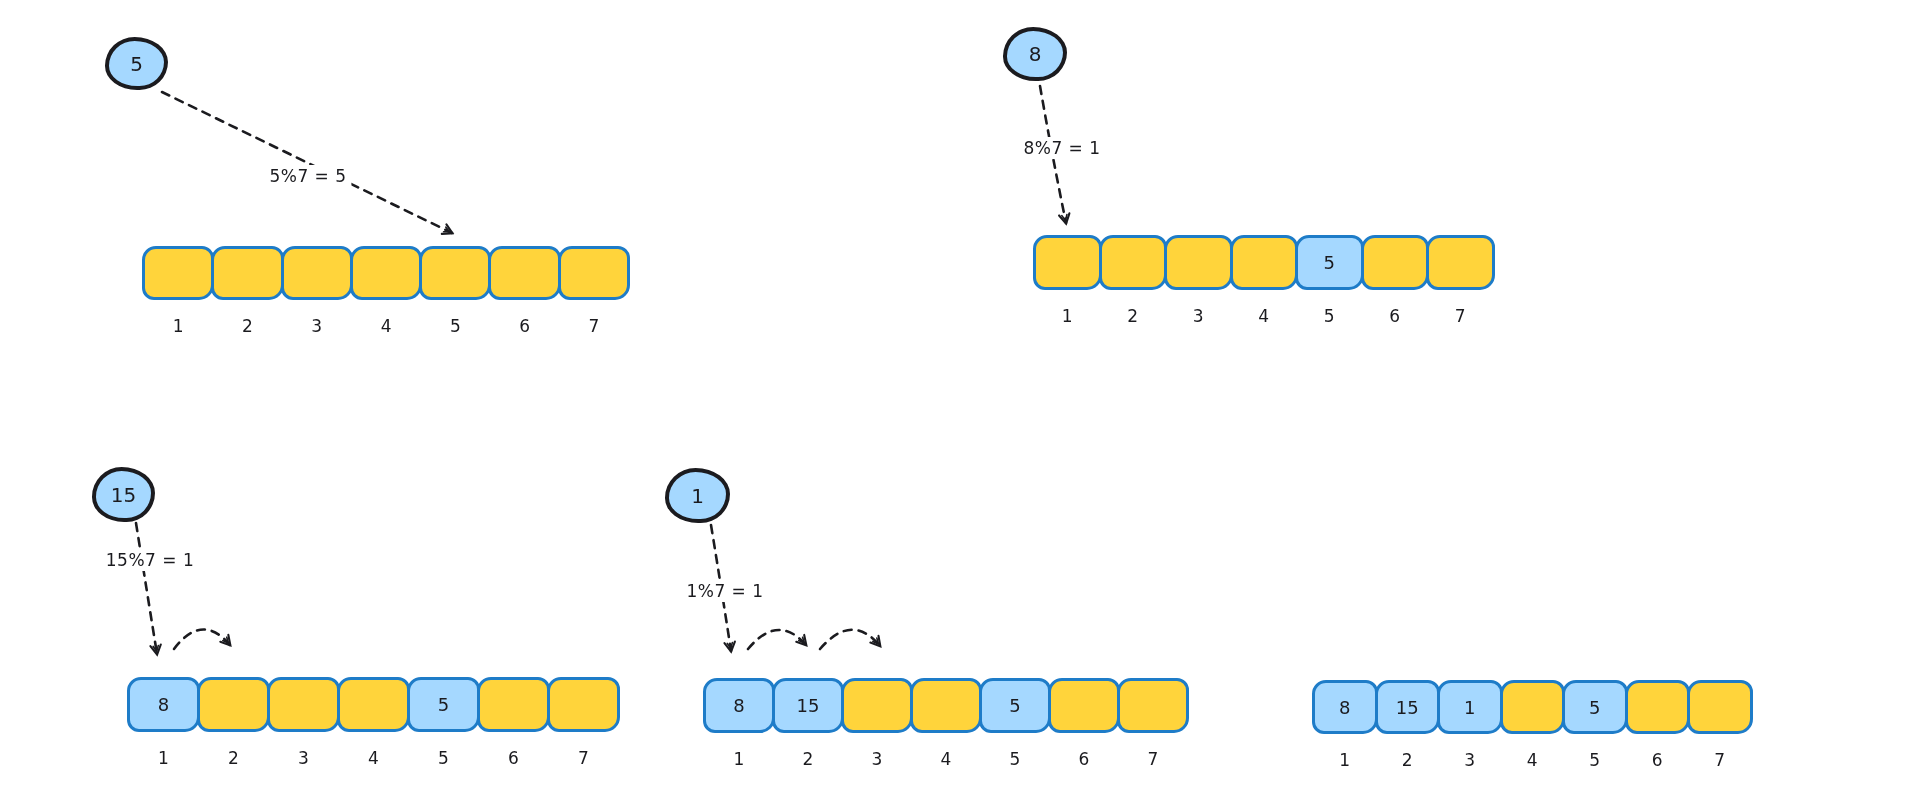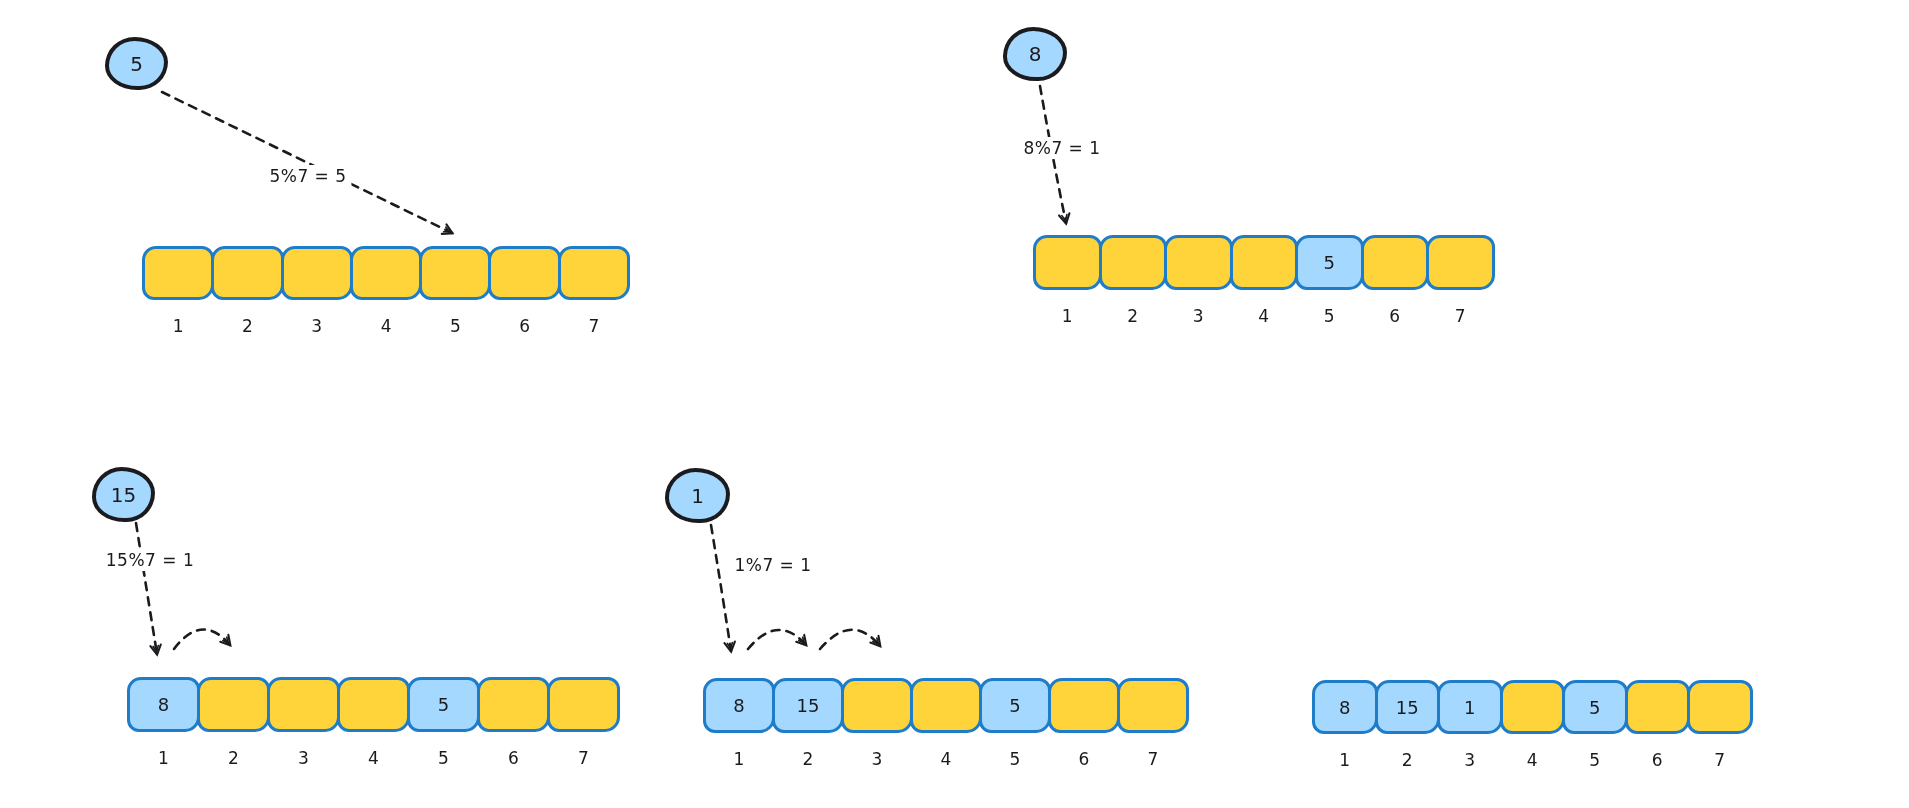--- a/index.html
+++ b/index.html
@@ -178,21 +178,21 @@
         <div class="index">5</div>
         <div class="index">6</div>
         <div class="index">7</div>
       </div>
     </div>
   </div>
 
   
   <div class="group">
     <div class="value-bubble" style="left:665px; top:468px; width:65px; height:55px;">1</div>
-    <div class="formula" style="left:725px; top:565px;margin-left:48px;">1%7 = 1</div>
+    <div class="formula" style="left:725px; top:591px;">1%7 = 1</div>
     <div class="array" style="left:703px; top:678px; --cw:72px; --ch:55px;">
       <div class="cells">
         <div class="cell filled">8</div>
         <div class="cell filled">15</div>
         <div class="cell"></div>
         <div class="cell"></div>
         <div class="cell filled">5</div>
         <div class="cell"></div>
         <div class="cell"></div>
       </div>

